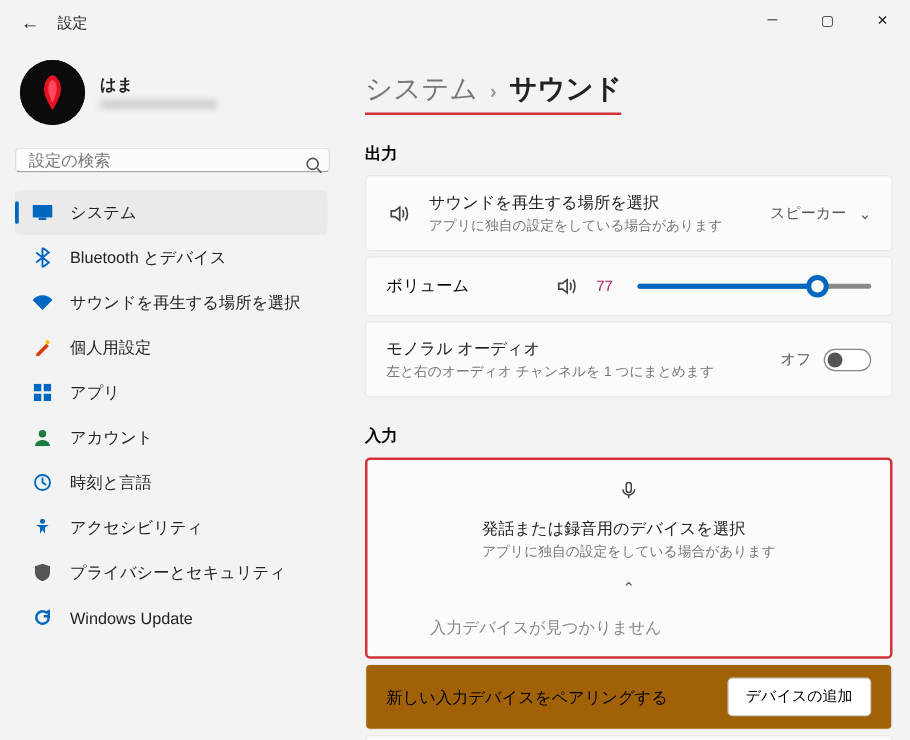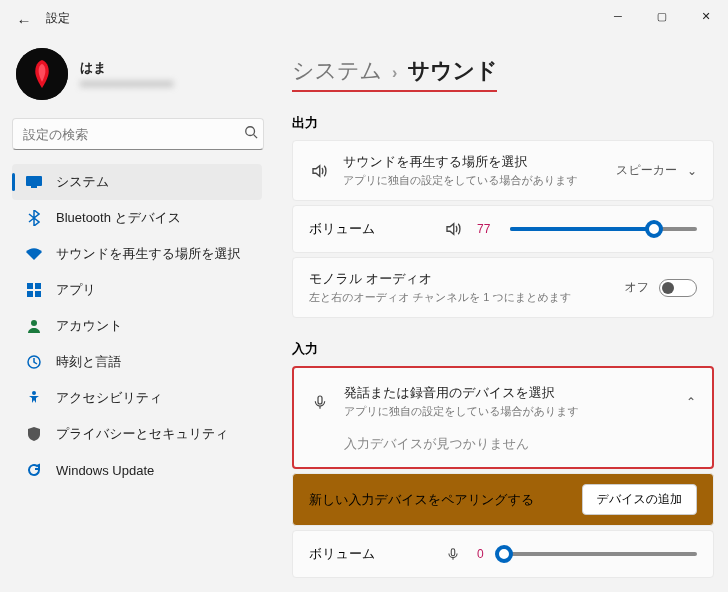--- a/index.html
+++ b/index.html
@@ -10,21 +10,21 @@
 .winctrl { position: absolute; right: 0; top: 0; display: flex; }
 .winctrl > div { width: 44px; height: 32px; display: flex; align-items: center; justify-content: center; font-size: 11px; color: #222; }
 .layout { display: flex; height: calc(100% - 36px); }
 .sidebar { width: 276px; padding: 12px 6px 0 12px; }
 .profile { display: flex; align-items: center; gap: 12px; margin-bottom: 18px; margin-left: 4px; }
 .avatar { width: 52px; height: 52px; border-radius: 50%; background: #111; display: flex; align-items: center; justify-content: center; overflow: hidden; }
 .avatar svg { width: 52px; height: 52px; }
 .profile-info .name { font-size: 13px; font-weight: 600; color: #222; }
 .profile-info .email { font-size: 11px; color: #777; filter: blur(3px); }
 .searchbox { position: relative; margin: 0 0 14px 0; }
-.searchbox input { width: 252px; height: 32px; background: #fcfcfc; border: 1px solid #ddd; border-bottom: 1px solid #888; border-radius: 4px; padding: 0 34px 0 10px; font-size: 13px; outline: none; }
+.searchbox input { width: 252px; height: 20px; background: #fcfcfc; border: 1px solid #ddd; border-bottom: 1px solid #888; border-radius: 4px; padding: 0 34px 0 10px; font-size: 13px; outline: none; }
 .searchbox .sicon { position: absolute; right: 12px; top: 7px; color: #555; font-size: 14px; }
 .navlist { list-style: none; }
 .navlist li { height: 36px; display: flex; align-items: center; padding-left: 14px; gap: 14px; border-radius: 4px; font-size: 13px; color: #222; position: relative; margin-right: 8px; }
 .navlist li.selected { background: #eaeaea; }
 .navlist li.selected::before { content: ''; position: absolute; left: 0; top: 9px; width: 3px; height: 18px; background: #0067c0; border-radius: 2px; }
 .navicon { width: 16px; height: 16px; display: inline-flex; align-items: center; justify-content: center; }
 .main { flex: 1; padding: 20px 14px 0 16px; overflow-y: auto; }
 .breadcrumb { display: flex; align-items: baseline; gap: 10px; font-size: 22px; font-weight: 600; color: #222; border-bottom: 2px solid #d13438; padding-bottom: 4px; width: fit-content; }
 .breadcrumb .parent { color: #777; font-weight: 500; }
 .breadcrumb .sep { color: #999; font-size: 16px; }
@@ -40,21 +40,21 @@
 .slider-row { display: flex; align-items: center; padding: 14px 16px; gap: 14px; }
 .slider-label { font-size: 13px; flex: 0 0 120px; }
 .slider-val { font-size: 12px; color: #be185d; margin-right: 6px; }
 .slider { position: relative; flex: 1; height: 18px; display: flex; align-items: center; }
 .slider .track { position: absolute; height: 4px; background: #8a8a8a; width: 100%; border-radius: 2px; }
 .slider .fill { position: absolute; height: 4px; background: #0067c0; border-radius: 2px; }
 .slider .thumb { position: absolute; width: 18px; height: 18px; background: #fff; border: 4px solid #0067c0; border-radius: 50%; transform: translateX(-50%); }
 .toggle { width: 38px; height: 18px; border-radius: 10px; background: #fff; border: 1px solid #888; position: relative; }
 .toggle .knob { width: 12px; height: 12px; background: #555; border-radius: 50%; position: absolute; left: 2px; top: 2px; }
 .input-card { border: 2px solid #d13438; border-radius: 4px; background: #fbfbfb; padding: 8px 0; }
-.input-card .card-row { padding: 8px 16px; min-height: auto; }
+.input-card .card-row { padding: 8px 16px; min-height: auto; flex-direction: column; }
 .notfound { font-size: 13px; color: #888; padding: 8px 16px 6px 50px; }
 .pair-row { display: flex; align-items: center; gap: 12px; background: #a16207; border: 1px solid #e9e9e9; border-radius: 4px; padding: 10px 16px; }
 .pair-row .ptext { flex: 1; font-size: 13px; }
 .btn { background: #fff; border: 1px solid #ccc; border-radius: 4px; padding: 6px 14px; font-size: 12px; }
 </style>
 </head>
 <body>
 
 <div class="titlebar">
   <div class="back">←</div>
@@ -111,20 +111,29 @@
         <li>
           <span class="navicon">
             <svg width="16" height="12" viewBox="0 0 16 12" fill="#0067c0">
               <path d="M8 12L0 4c4-5 12-5 16 0l-8 8z"></path>
             </svg>
           </span>
           <span>サウンドを再生する場所を選択</span>
         </li>
         <li>
           <span class="navicon">
+            <svg width="14" height="14" viewBox="0 0 14 14">
+              <path d="M2 12l8-8 2 2-8 8H2v-2z" fill="#d83b01"></path>
+              <rect x="10" y="1" width="3" height="3" fill="#ffb900" transform="rotate(45 11 2)"></rect>
+            </svg>
+          </span>
+          <span>個人用設定</span>
+        </li>
+        <li>
+          <span class="navicon">
             <svg width="14" height="14" viewBox="0 0 14 14" fill="#0067c0">
               <rect width="6" height="6"></rect>
               <rect x="8" width="6" height="6"></rect>
               <rect y="8" width="6" height="6"></rect>
               <rect x="8" y="8" width="6" height="6"></rect>
             </svg>
           </span>
           <span>アプリ</span>
         </li>
         <li>

